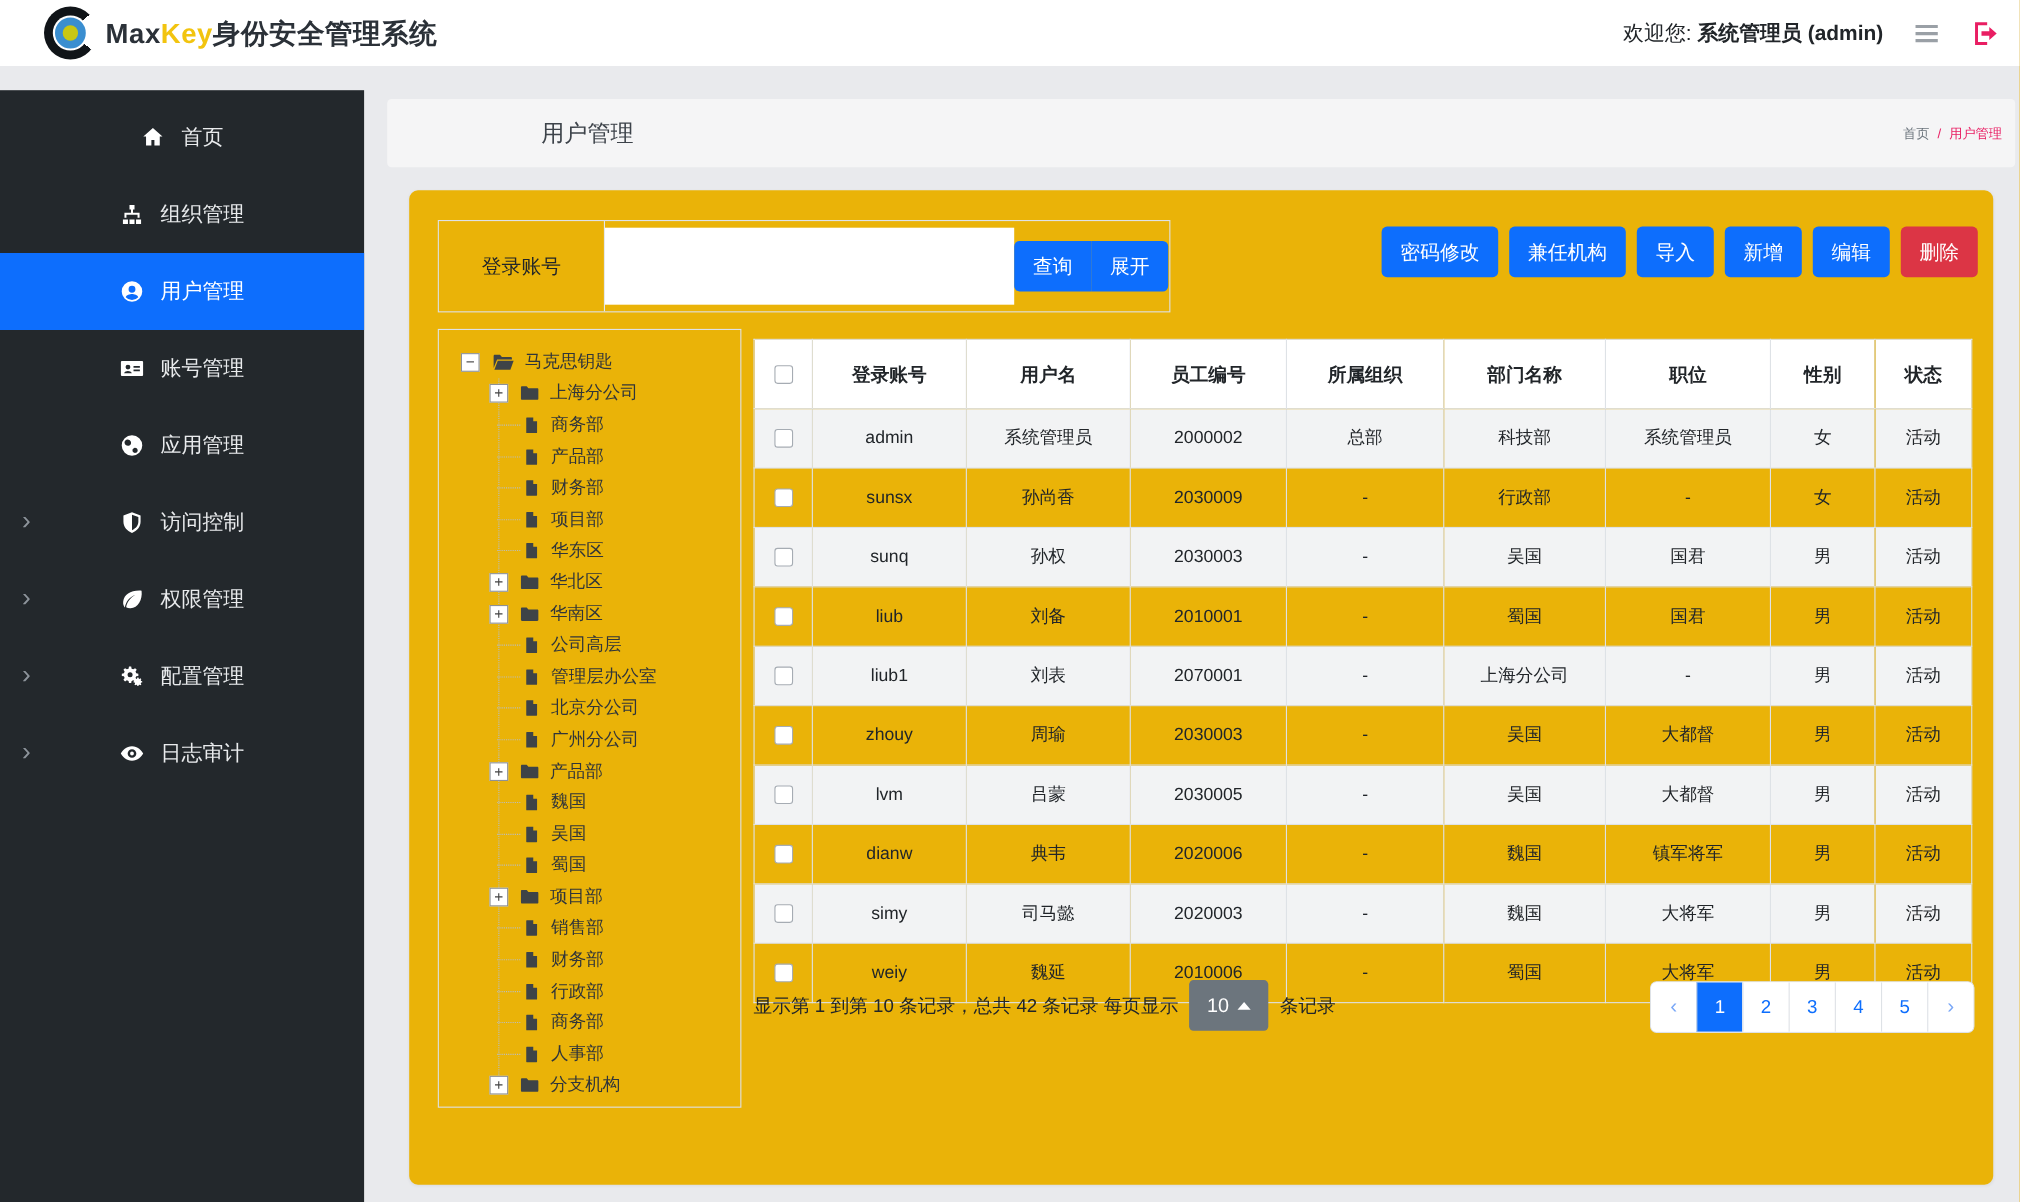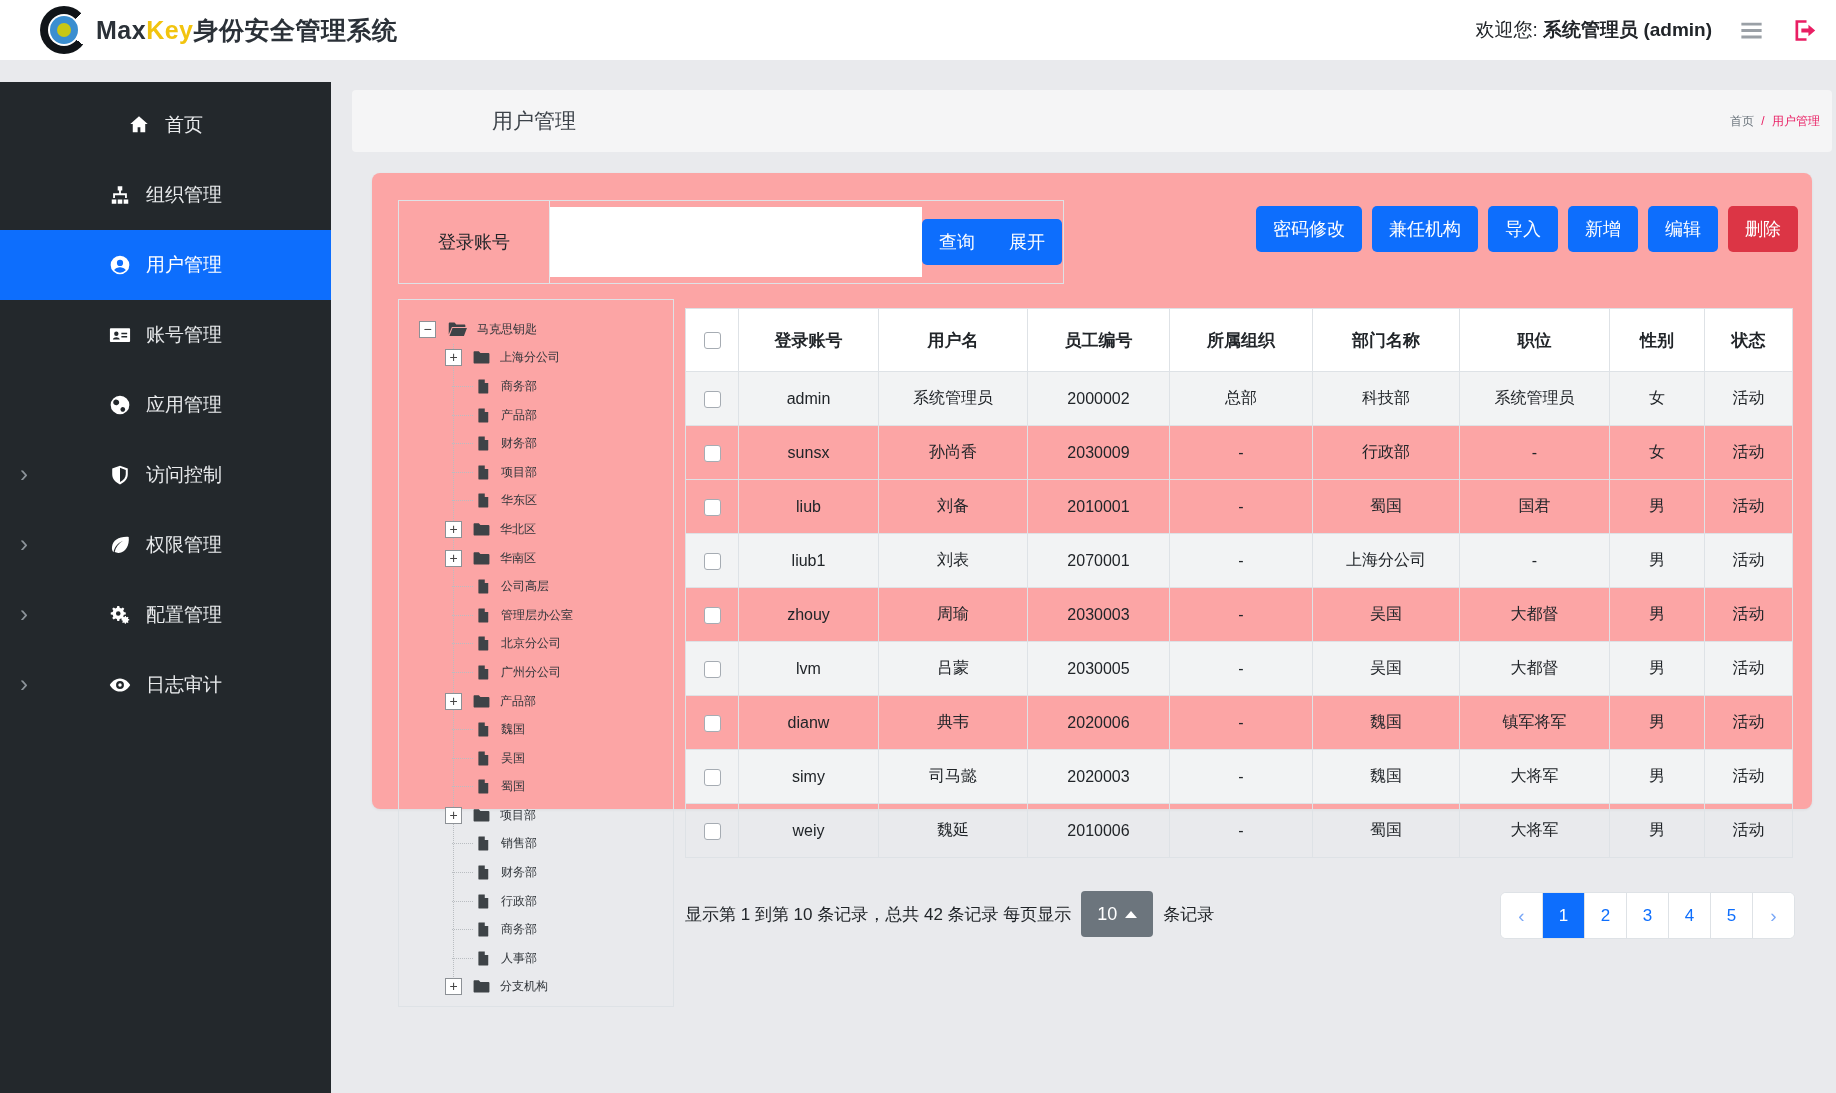--- a/index.html
+++ b/index.html
@@ -31,21 +31,21 @@
   .side-item .sicon{width:22px;height:22px;fill:#ffffff;flex:0 0 auto;}
   .side-item .chev{position:absolute;left:20px;top:50%;transform:translateY(-54%);color:#8d949b;font-size:24px;line-height:1;}
   
   .titlebar{position:absolute;left:352px;top:90px;width:1480px;height:62px;background:#f5f5f6;border-radius:4px;display:flex;align-items:center;}
   .page-title{margin-left:140px;font-size:21px;color:#3d434a;}
   .breadcrumb{margin-left:auto;margin-right:12px;font-size:12px;}
   .breadcrumb .bc-home{color:#6c757d;cursor:pointer;}
   .breadcrumb .bc-sep{color:#e91e63;margin:0 4px;}
   .breadcrumb .bc-cur{color:#e91e63;}
   
-  .card{position:absolute;left:372px;top:173px;width:1440px;height:636px;background:#fca5a5;border-radius:8px;box-shadow:0 1px 3px rgba(0,0,0,.06);}
+  .card{position:absolute;left:372px;top:173px;width:1440px;height:904px;background:#eab308;border-radius:8px;box-shadow:0 1px 3px rgba(0,0,0,.06);}
   
   .form-box{position:absolute;left:26px;top:27px;width:666px;height:84px;border:1px solid #dee2e6;box-sizing:border-box;display:flex;align-items:center;}
   .form-label{width:150px;align-self:stretch;display:flex;align-items:center;justify-content:center;font-size:18px;color:#212529;border-right:1px solid #e5e8eb;}
   .search-input{flex:1;min-width:0;border:none;outline:none;height:70px;font-size:17px;padding:0 12px;background:#ffffff;}
   .btn{display:inline-flex;align-items:center;justify-content:center;height:46px;padding:0 17px;background:#0d6efd;color:#ffffff;font-size:18px;border:none;border-radius:5px;cursor:pointer;font-family:inherit;white-space:nowrap;}
   .btn.danger{background:#dc3545;}
   .btn-join{display:flex;margin-right:1px;}
   .btn-join .btn:first-child{border-radius:5px 0 0 5px;}
   .btn-join .btn:last-child{border-radius:0 5px 5px 0;}
   .actions{position:absolute;right:14px;top:33px;display:flex;gap:10px;}
@@ -55,21 +55,21 @@
   .tree-vline{position:absolute;left:54px;top:44px;height:643px;border-left:1px dotted #b9bdc1;}
   .tnode{position:relative;height:28.6px;display:flex;align-items:center;cursor:pointer;}
   .tnode .exp{width:17px;height:17px;box-sizing:border-box;border:1px solid #8d9196;background:#fff;font-size:14px;line-height:14px;text-align:center;color:#444;flex:0 0 auto;z-index:1;}
   .tnode.root .exp{margin-left:20px;}
   .tnode.branch .exp{margin-left:46px;}
   .tnode .dash{margin-left:53px;width:21px;border-top:1px dotted #b9bdc1;flex:0 0 auto;}
   .tnode .ticon{width:19px;height:19px;fill:#3e4347;flex:0 0 auto;}
   .tnode.root .ticon{margin-left:11px;width:21px;height:21px;}
   .tnode.branch .ticon{margin-left:10px;}
   .tnode.leaf .ticon{margin-left:2px;width:17px;height:17px;}
-  .tnode .tlabel{margin-left:9px;font-size:12px;color:#30353a;white-space:nowrap;}
+  .tnode .tlabel{margin-left:9px;font-size:16px;color:#30353a;white-space:nowrap;}
   
   .table-area{position:absolute;left:313px;top:135px;width:1108px;}
   table.users{border-collapse:collapse;table-layout:fixed;width:1107px;}
   .users th,.users td{border:1px solid #dee2e6;text-align:center;overflow:hidden;white-space:nowrap;}
   .users th{height:60px;font-size:17px;font-weight:bold;color:#212529;background:#ffffff;}
   .users td{height:51px;font-size:16px;color:#212529;}
   .users tr.striped td{background:#f2f3f4;}
   .cb{display:inline-block;width:15px;height:15px;border:1.5px solid #a6acb3;border-radius:3px;background:#fff;vertical-align:middle;cursor:pointer;}
   
   .foot{position:absolute;left:313px;top:718px;display:flex;align-items:center;gap:10px;font-size:17px;color:#212529;}
@@ -460,20 +460,31 @@
             <td><span class="cb"></span></td>
             <td>sunsx</td>
             <td>孙尚香</td>
             <td>2030009</td>
             <td>-</td>
             <td>行政部</td>
             <td>-</td>
             <td>女</td>
             <td>活动</td>
           </tr>
+          <tr class="striped">
+            <td><span class="cb"></span></td>
+            <td>sunq</td>
+            <td>孙权</td>
+            <td>2030003</td>
+            <td>-</td>
+            <td>吴国</td>
+            <td>国君</td>
+            <td>男</td>
+            <td>活动</td>
+          </tr>
           <tr class="">
             <td><span class="cb"></span></td>
             <td>liub</td>
             <td>刘备</td>
             <td>2010001</td>
             <td>-</td>
             <td>蜀国</td>
             <td>国君</td>
             <td>男</td>
             <td>活动</td>

